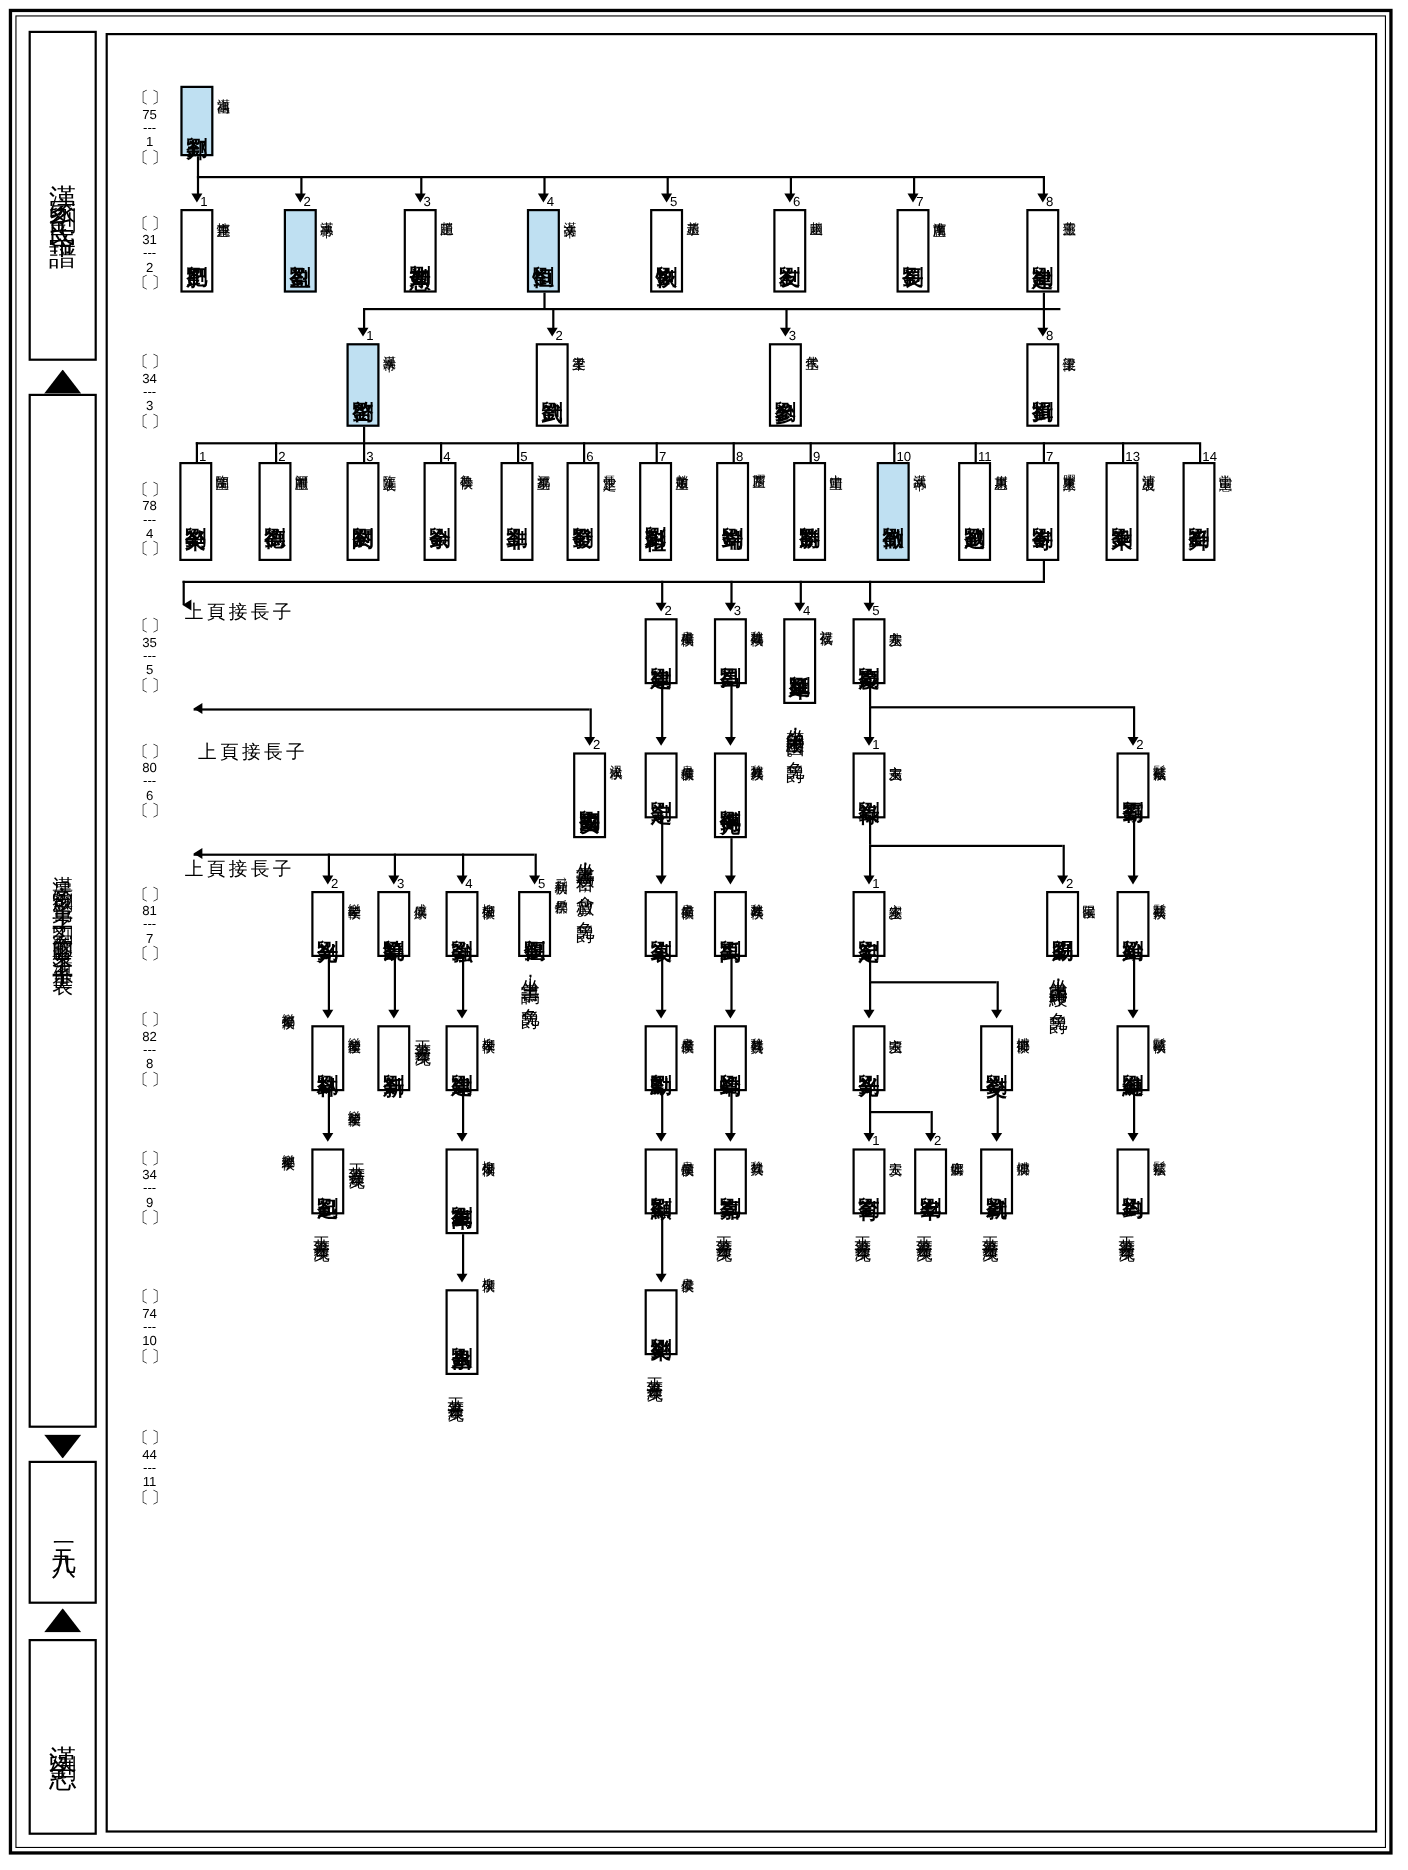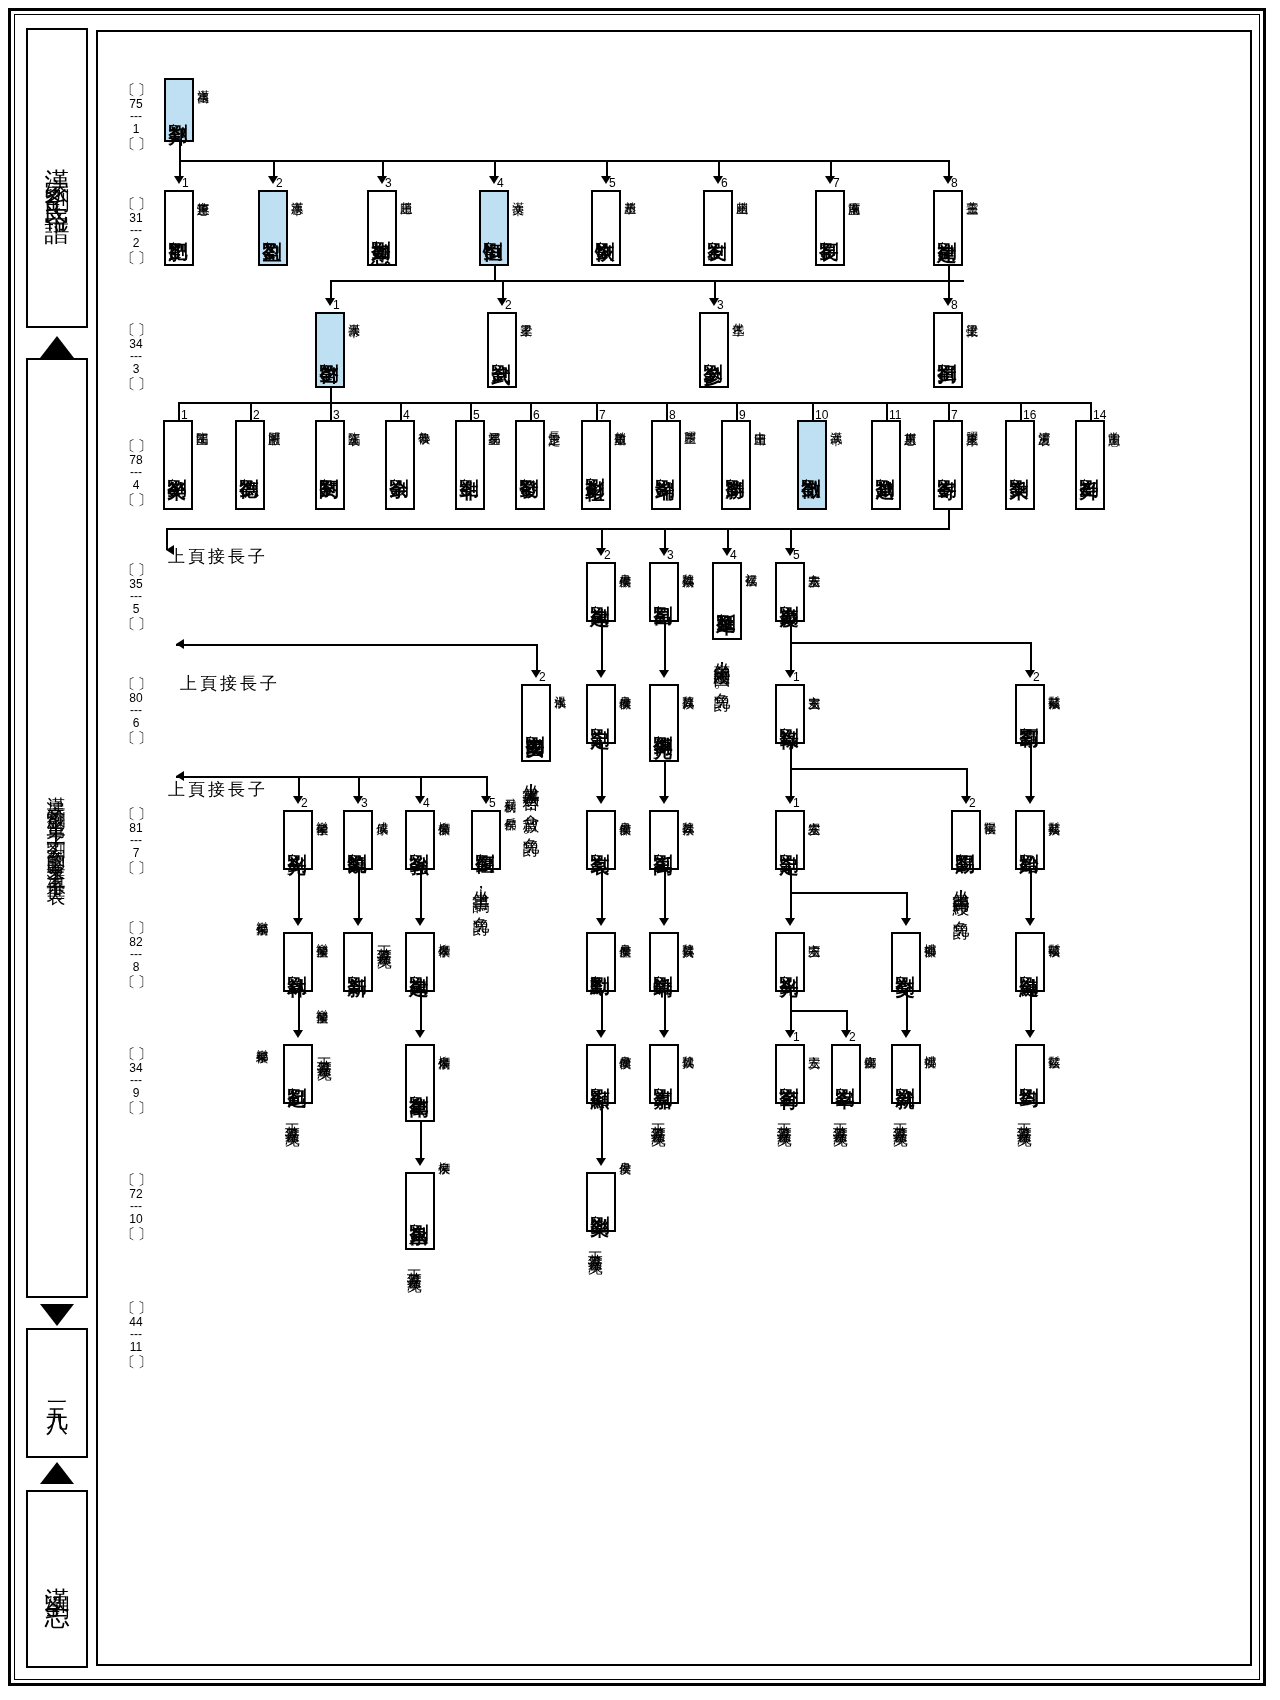--- a/index.html
+++ b/index.html
@@ -135,21 +135,21 @@
   </div>
   <div class="gen" style="left:114px;top:1046px;">
     <div class="br">〔&nbsp;〕</div>
     <div>34</div>
       <div>---</div>
       <div>9</div>
     <div class="br">〔&nbsp;〕</div>
   </div>
   <div class="gen" style="left:114px;top:1172px;">
     <div class="br">〔&nbsp;〕</div>
-    <div>72</div>
+    <div>74</div>
       <div>---</div>
       <div>10</div>
     <div class="br">〔&nbsp;〕</div>
   </div>
   <div class="gen" style="left:114px;top:1300px;">
     <div class="br">〔&nbsp;〕</div>
     <div>44</div>
       <div>---</div>
       <div>11</div>
     <div class="br">〔&nbsp;〕</div>
@@ -347,21 +347,21 @@
 
   <div class="p" style="left:933px;top:420px;width:30px;height:90px;">
       <span>劉寄</span>
     </div>
   <div class="num" style="left:951px;top:408px;">7</div>
   <div class="ttl" style="left:965px;top:422px;">膠東康王</div>
 
   <div class="p" style="left:1005px;top:420px;width:30px;height:90px;">
       <span>劉乘</span>
     </div>
-  <div class="num" style="left:1023px;top:408px;">16</div>
+  <div class="num" style="left:1023px;top:408px;">13</div>
   <div class="ttl" style="left:1037px;top:422px;">清河哀王</div>
 
   <div class="p" style="left:1075px;top:420px;width:30px;height:90px;">
       <span>劉舜</span>
     </div>
   <div class="num" style="left:1093px;top:408px;">14</div>
   <div class="ttl" style="left:1107px;top:422px;">常山憲王</div>
 
   <div class="v" style="left:948px;top:510px;height:18px;"></div>
   <div class="h" style="left:166px;top:528px;width:784px;"></div>

